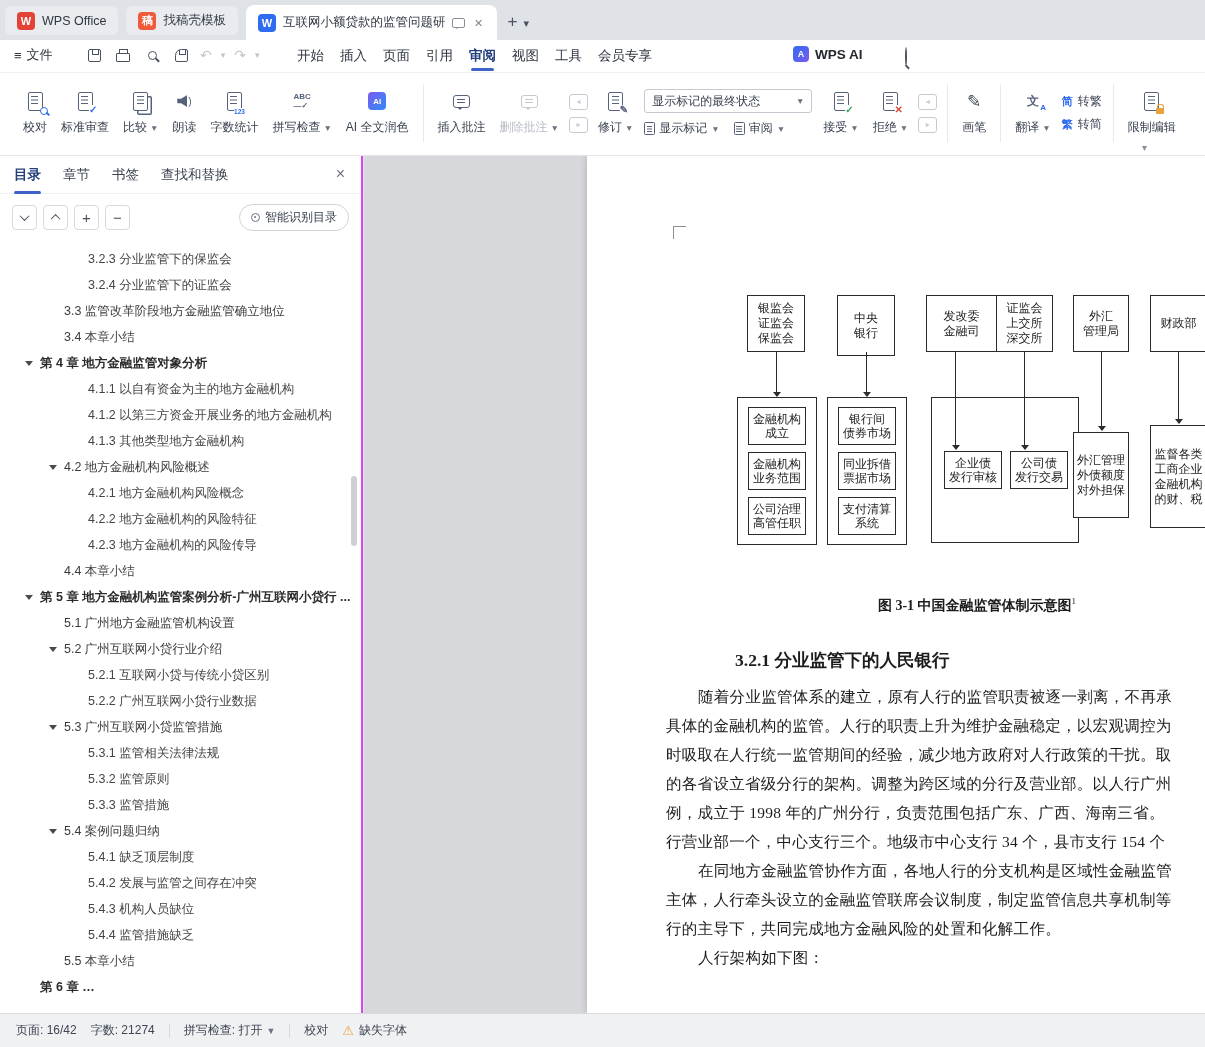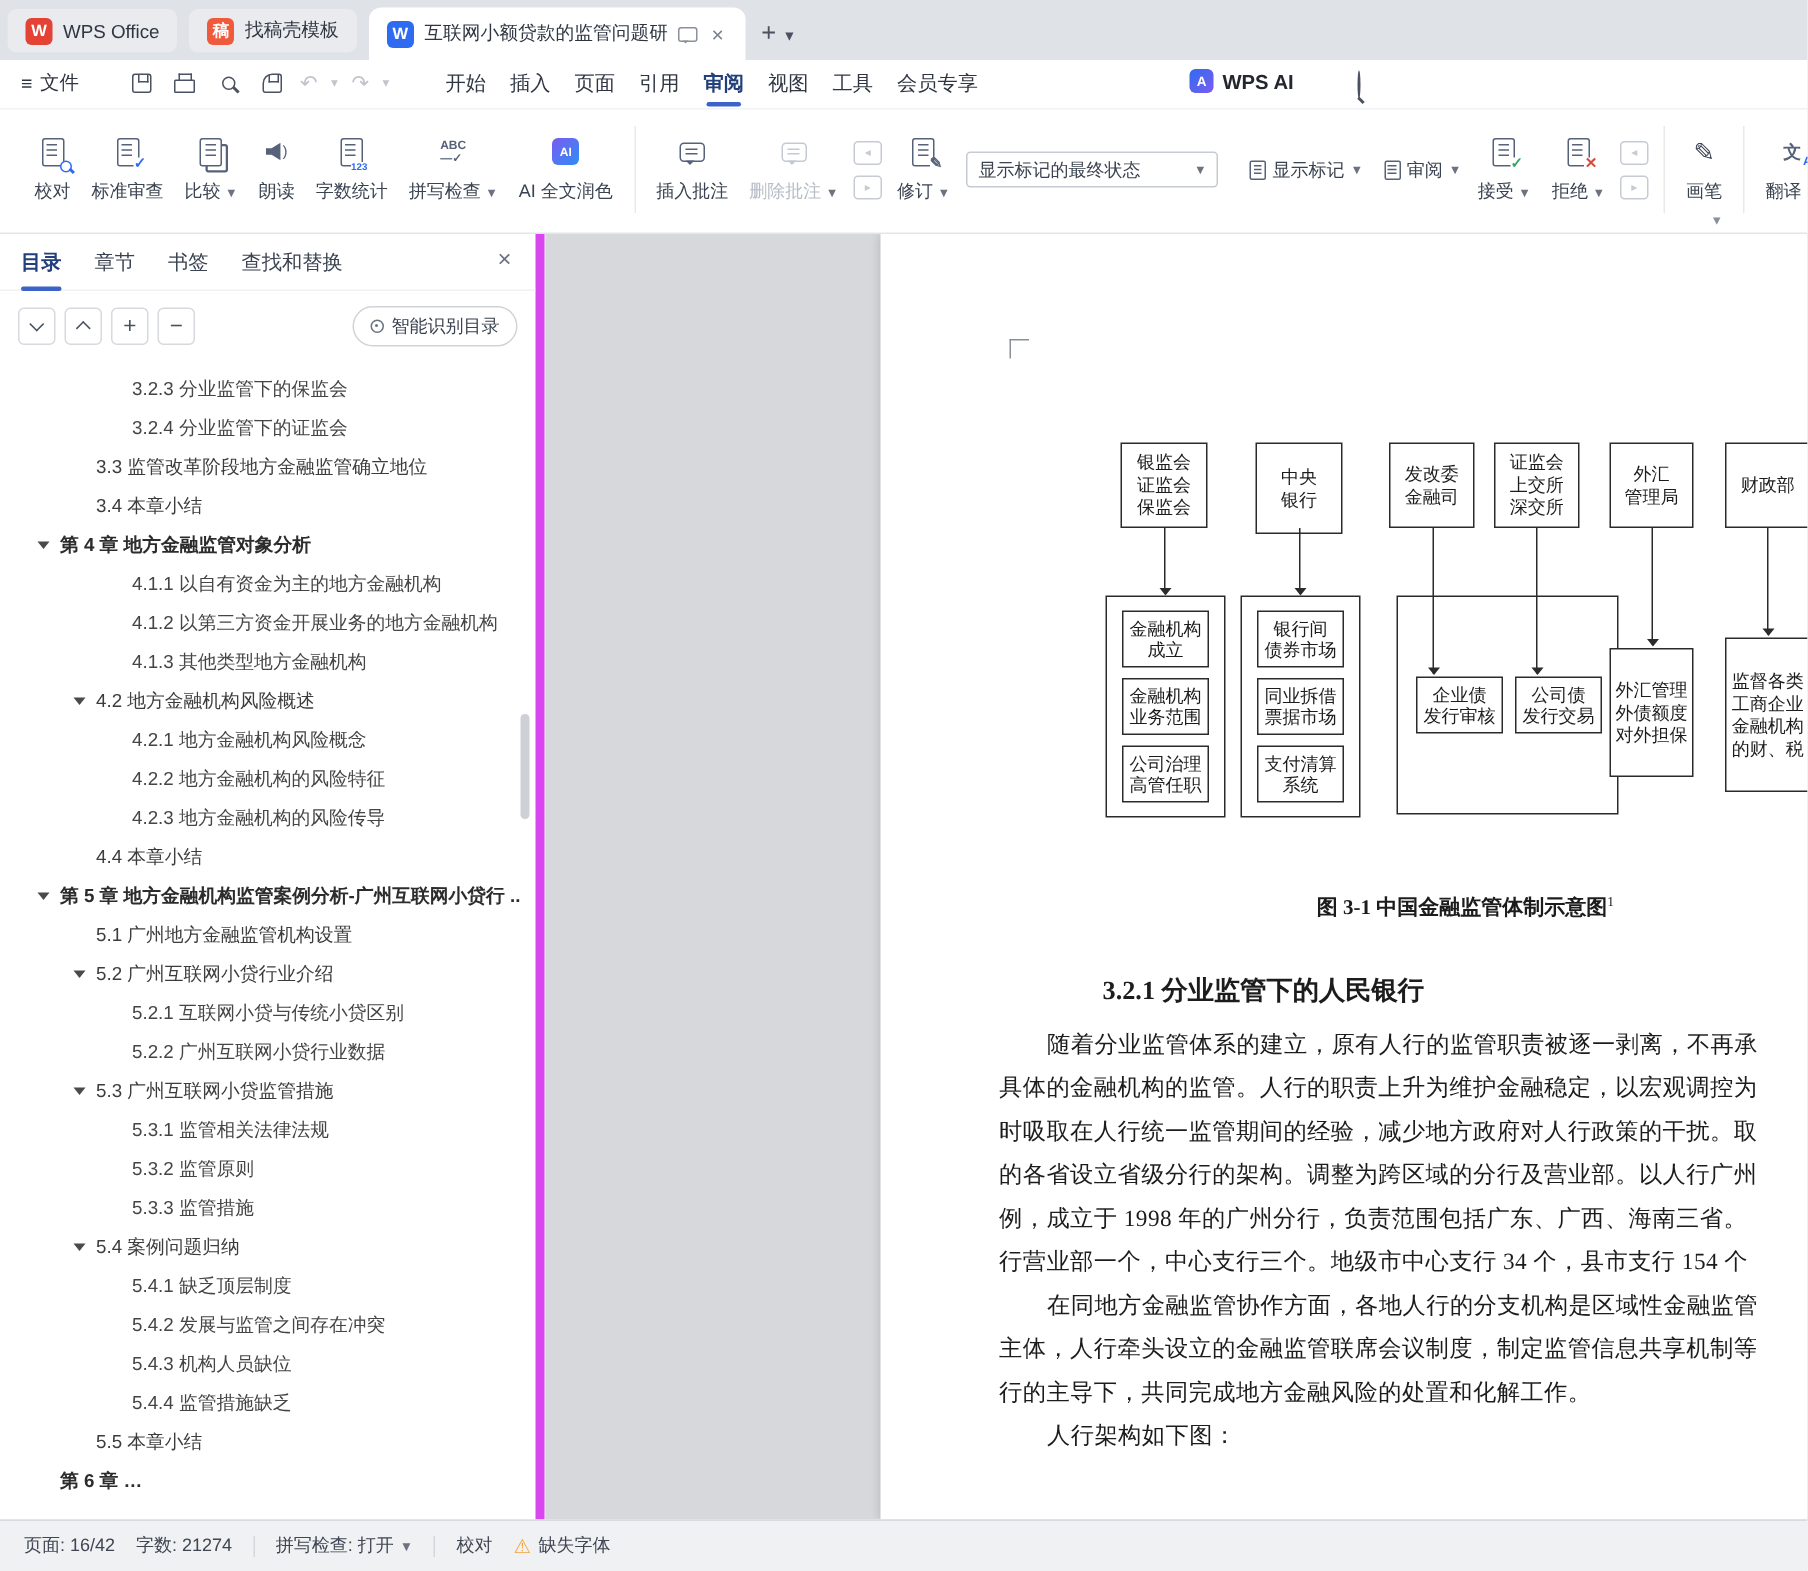--- a/index.html
+++ b/index.html
@@ -63,38 +63,38 @@
   .i-ai { width:18px; height:18px; border-radius:4px; background:linear-gradient(135deg,#7b5cf0,#2f8cf5); color:#fff; font-size:8px; font-weight:bold; display:flex; align-items:center; justify-content:center; }
   .i-bub { width:17px; height:13px; border:1.5px solid #56617a; border-radius:3px; position:relative; }
   .i-bub::after { content:""; position:absolute; left:3px; bottom:-6px; border:3px solid transparent; border-top-color:#56617a; }
   .i-bub::before { content:""; position:absolute; left:3px; top:3.5px; width:8px; height:1.3px; background:#56617a; box-shadow:0 3px 0 #56617a; }
   .dis .rlb { color:#b7bcc6; }
   .dis .i-bub, .dis .i-doc { border-color:#c4c9d2; }
   .dis .i-bub::after { border-top-color:#c4c9d2; }
   .dis .i-bub::before, .dis .i-doc::before { background:#c4c9d2; box-shadow:0 3px 0 #c4c9d2; }
   .navcol { display:flex; flex-direction:column; gap:7px; margin:0 3px; flex:none; }
   .nico { width:19px; height:16px; border:1.4px solid #c6cbd3; border-radius:3px; color:#c6cbd3; font-size:8px; display:flex; align-items:center; justify-content:center; }
-  .markupcol { display:flex; flex-direction:row; gap:21px; margin:0 4px; flex:none; }
+  .markupcol { display:flex; flex-direction:column; gap:7px; margin:0 4px; flex:none; }
   .combo { width:168px; height:24px; border:1px solid #c6cad1; border-radius:3px; background:#fff; display:flex; align-items:center; justify-content:space-between; padding:0 7px; font-size:12px; color:#3a4351; }
   .mrow { display:flex; align-items:center; gap:14px; }
   .sbtn { display:flex; align-items:center; gap:4px; font-size:12px; color:#3a4351; }
   .mini-doc { width:11px; height:13px; border:1.3px solid #56617a; border-radius:1.5px; position:relative; }
   .mini-doc::before { content:""; position:absolute; left:1.5px; top:2.5px; width:5.5px; height:1.1px; background:#56617a; box-shadow:0 2.5px 0 #56617a, 0 5px 0 #56617a; }
   .i-pen { font-size:17px; color:#3c4553; }
   .i-trans { font-size:12px; color:#56617a; font-weight:bold; position:relative; }
   .i-trans small { position:absolute; right:-7px; bottom:-2px; font-size:8px; color:#2f6bf0; }
   .zhcol { display:flex; flex-direction:column; gap:6px; margin:0 4px; flex:none; }
   .zrow { display:flex; align-items:center; gap:5px; font-size:12px; color:#3a4351; }
   .zh-ic { font-size:11px; font-weight:bold; color:#2f6bf0; }
   .lockov { position:absolute; right:-6px; bottom:-4px; width:8px; height:6px; background:#e8a33c; border-radius:1px; }
   .lockov::before { content:""; position:absolute; top:-4px; left:1.3px; width:5px; height:4px; border:1.4px solid #e8a33c; border-bottom:none; border-radius:3px 3px 0 0; }
   .rib-collapse { position:absolute; right:58px; bottom:2px; font-size:10px; color:#8a909b; }
 
   
-  .sidebar { position:absolute; left:0; top:156px; width:363px; height:857px; background:#fff; border-right:6px solid #d946ef; overflow:hidden; }
+  .sidebar { position:absolute; left:0; top:156px; width:363px; height:857px; background:#fff; border-right:2px solid #d946ef; overflow:hidden; }
   .side-tabs { display:flex; align-items:center; height:38px; padding:0 14px; gap:22px; border-bottom:1px solid #f0f1f3; position:relative; }
   .stab { font-size:13.5px; color:#3a4351; height:38px; display:flex; align-items:center; position:relative; white-space:nowrap; }
   .stab.active { color:#24407c; font-weight:bold; }
   .stab.active::after { content:""; position:absolute; left:0; right:0; bottom:0; height:3px; border-radius:2px; background:#3d63c9; }
   .side-close { position:absolute; right:16px; top:9px; font-size:16px; color:#6b7280; }
   .side-tools { display:flex; align-items:center; height:46px; padding:0 12px; gap:6px; }
   .tool-sq { width:25px; height:25px; border:1px solid #d6d9dd; border-radius:4px; display:flex; align-items:center; justify-content:center; background:#fff; }
   .chv { width:7px; height:7px; border-right:1.6px solid #4a5160; border-bottom:1.6px solid #4a5160; display:inline-block; }
   .chv.down { transform:rotate(45deg) translate(-1px,-1px); }
   .chv.up { transform:rotate(-135deg) translate(-1px,-1px); }
@@ -495,21 +495,21 @@
 
   <div class="docarea">
     <div class="page">
       <span class="fold"></span>
 
       <div class="obox" style="left:160px; top:139px; width:58px; height:57px;">银监会
 证监会
 保监会</div>
       <div class="obox" style="left:250px; top:139px; width:58px; height:61px;">中央
 银行</div>
-      <div class="obox" style="left:339px; top:139px; width:57px; height:57px;">发改委
+      <div class="obox" style="left:339px; top:139px; width:71px; height:57px;">发改委
 金融司</div>
       <div class="obox" style="left:409px; top:139px; width:57px; height:57px;">证监会
 上交所
 深交所</div>
       <div class="obox" style="left:486px; top:139px; width:56px; height:57px;">外汇
 管理局</div>
       <div class="obox" style="left:563px; top:139px; width:57px; height:57px;">财政部</div>
 
       <div class="gbox" style="left:150px; top:241px; width:80px; height:148px;">
         <div class="gcol">

